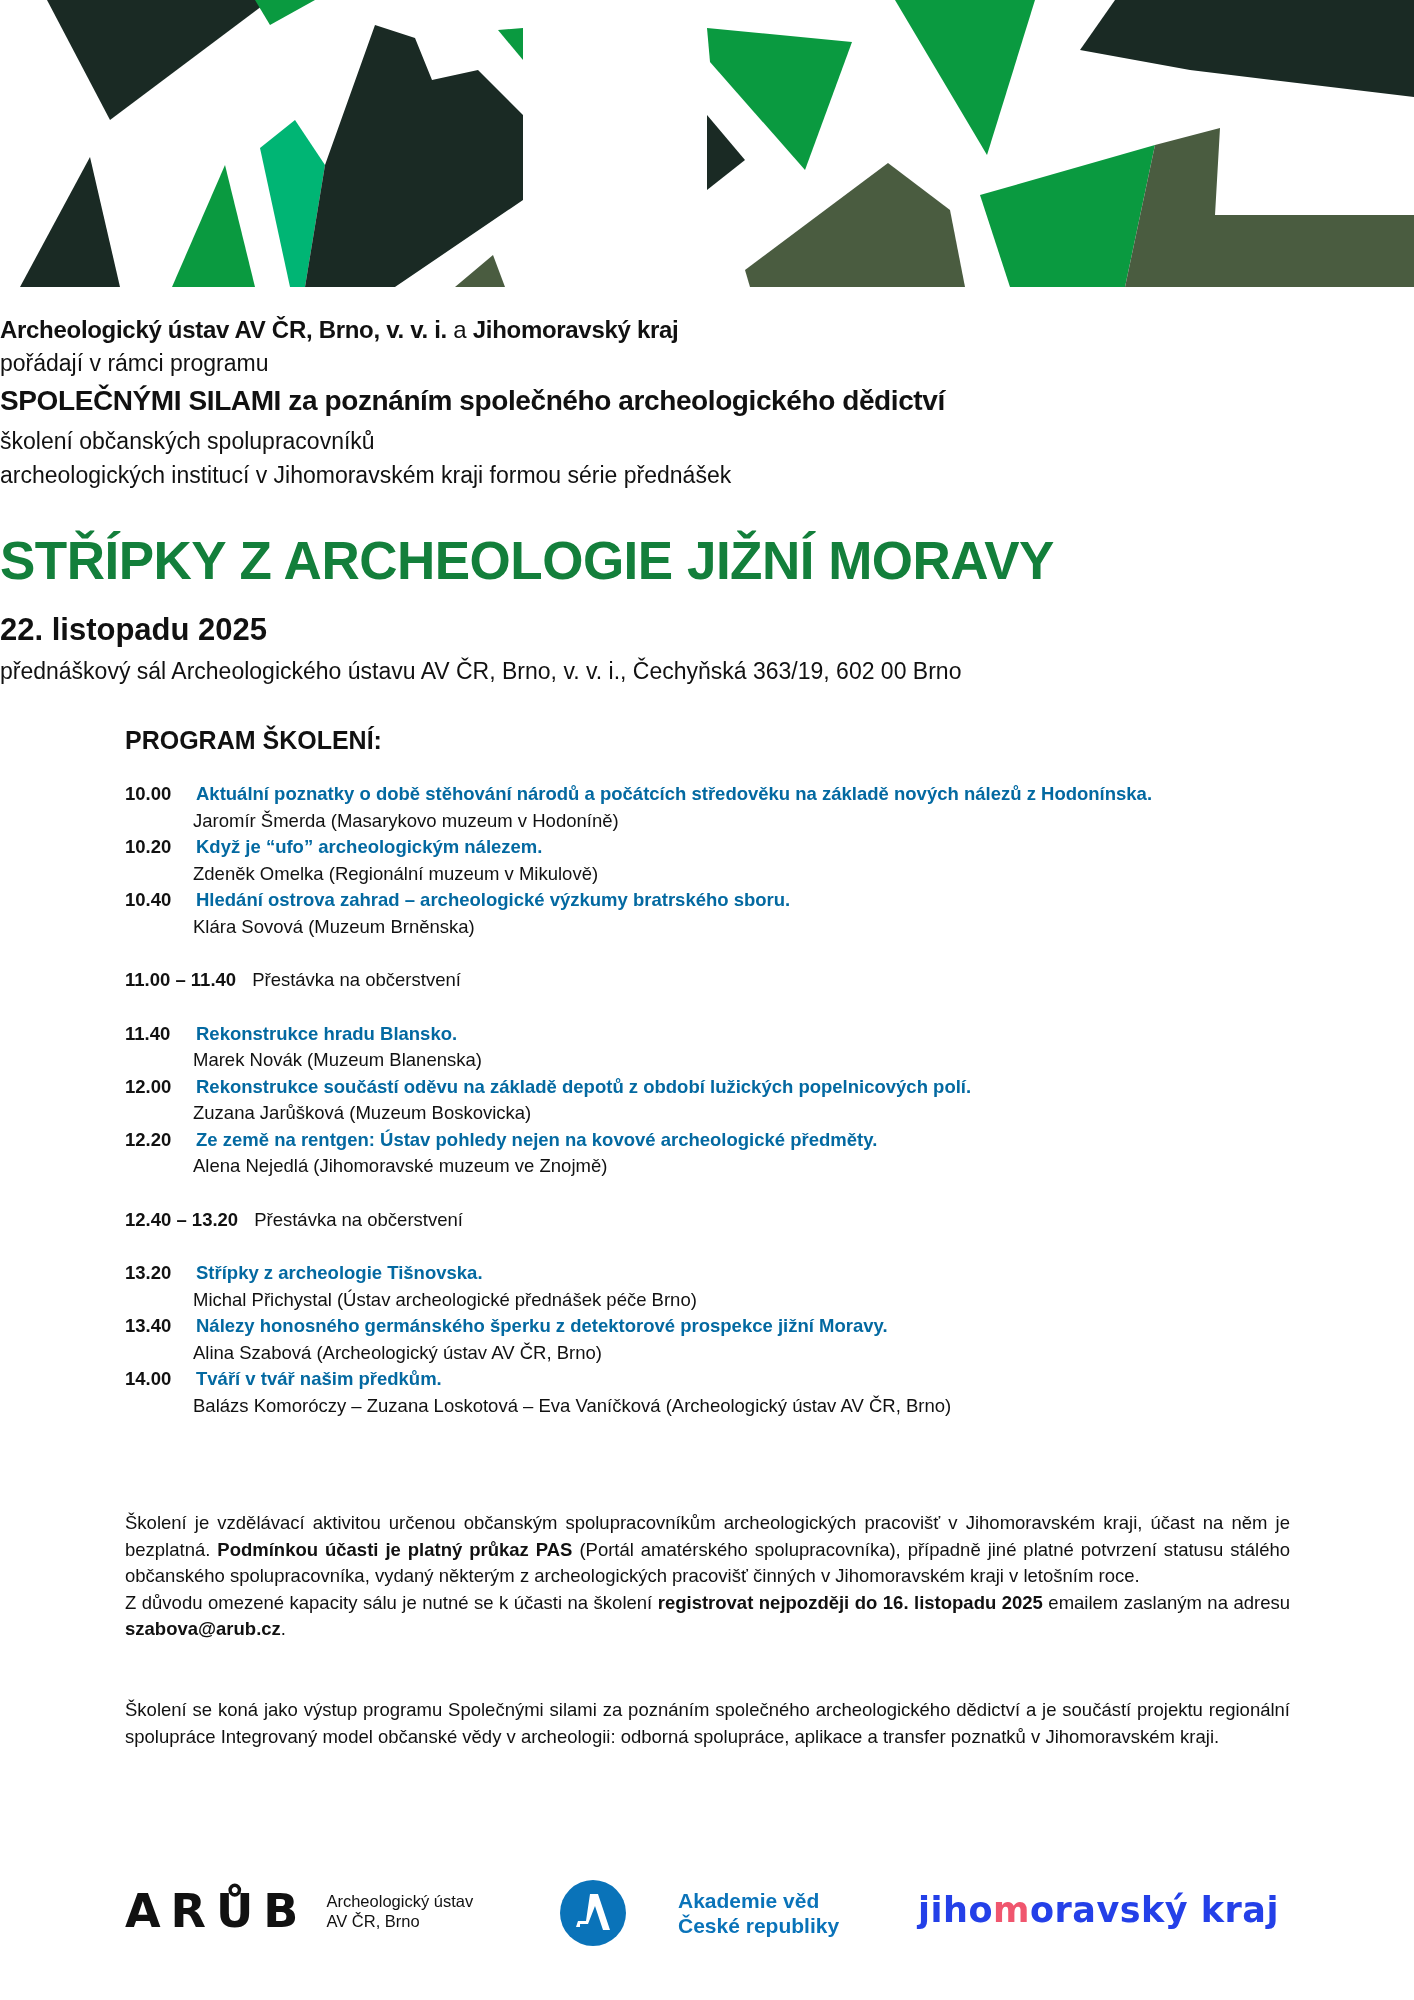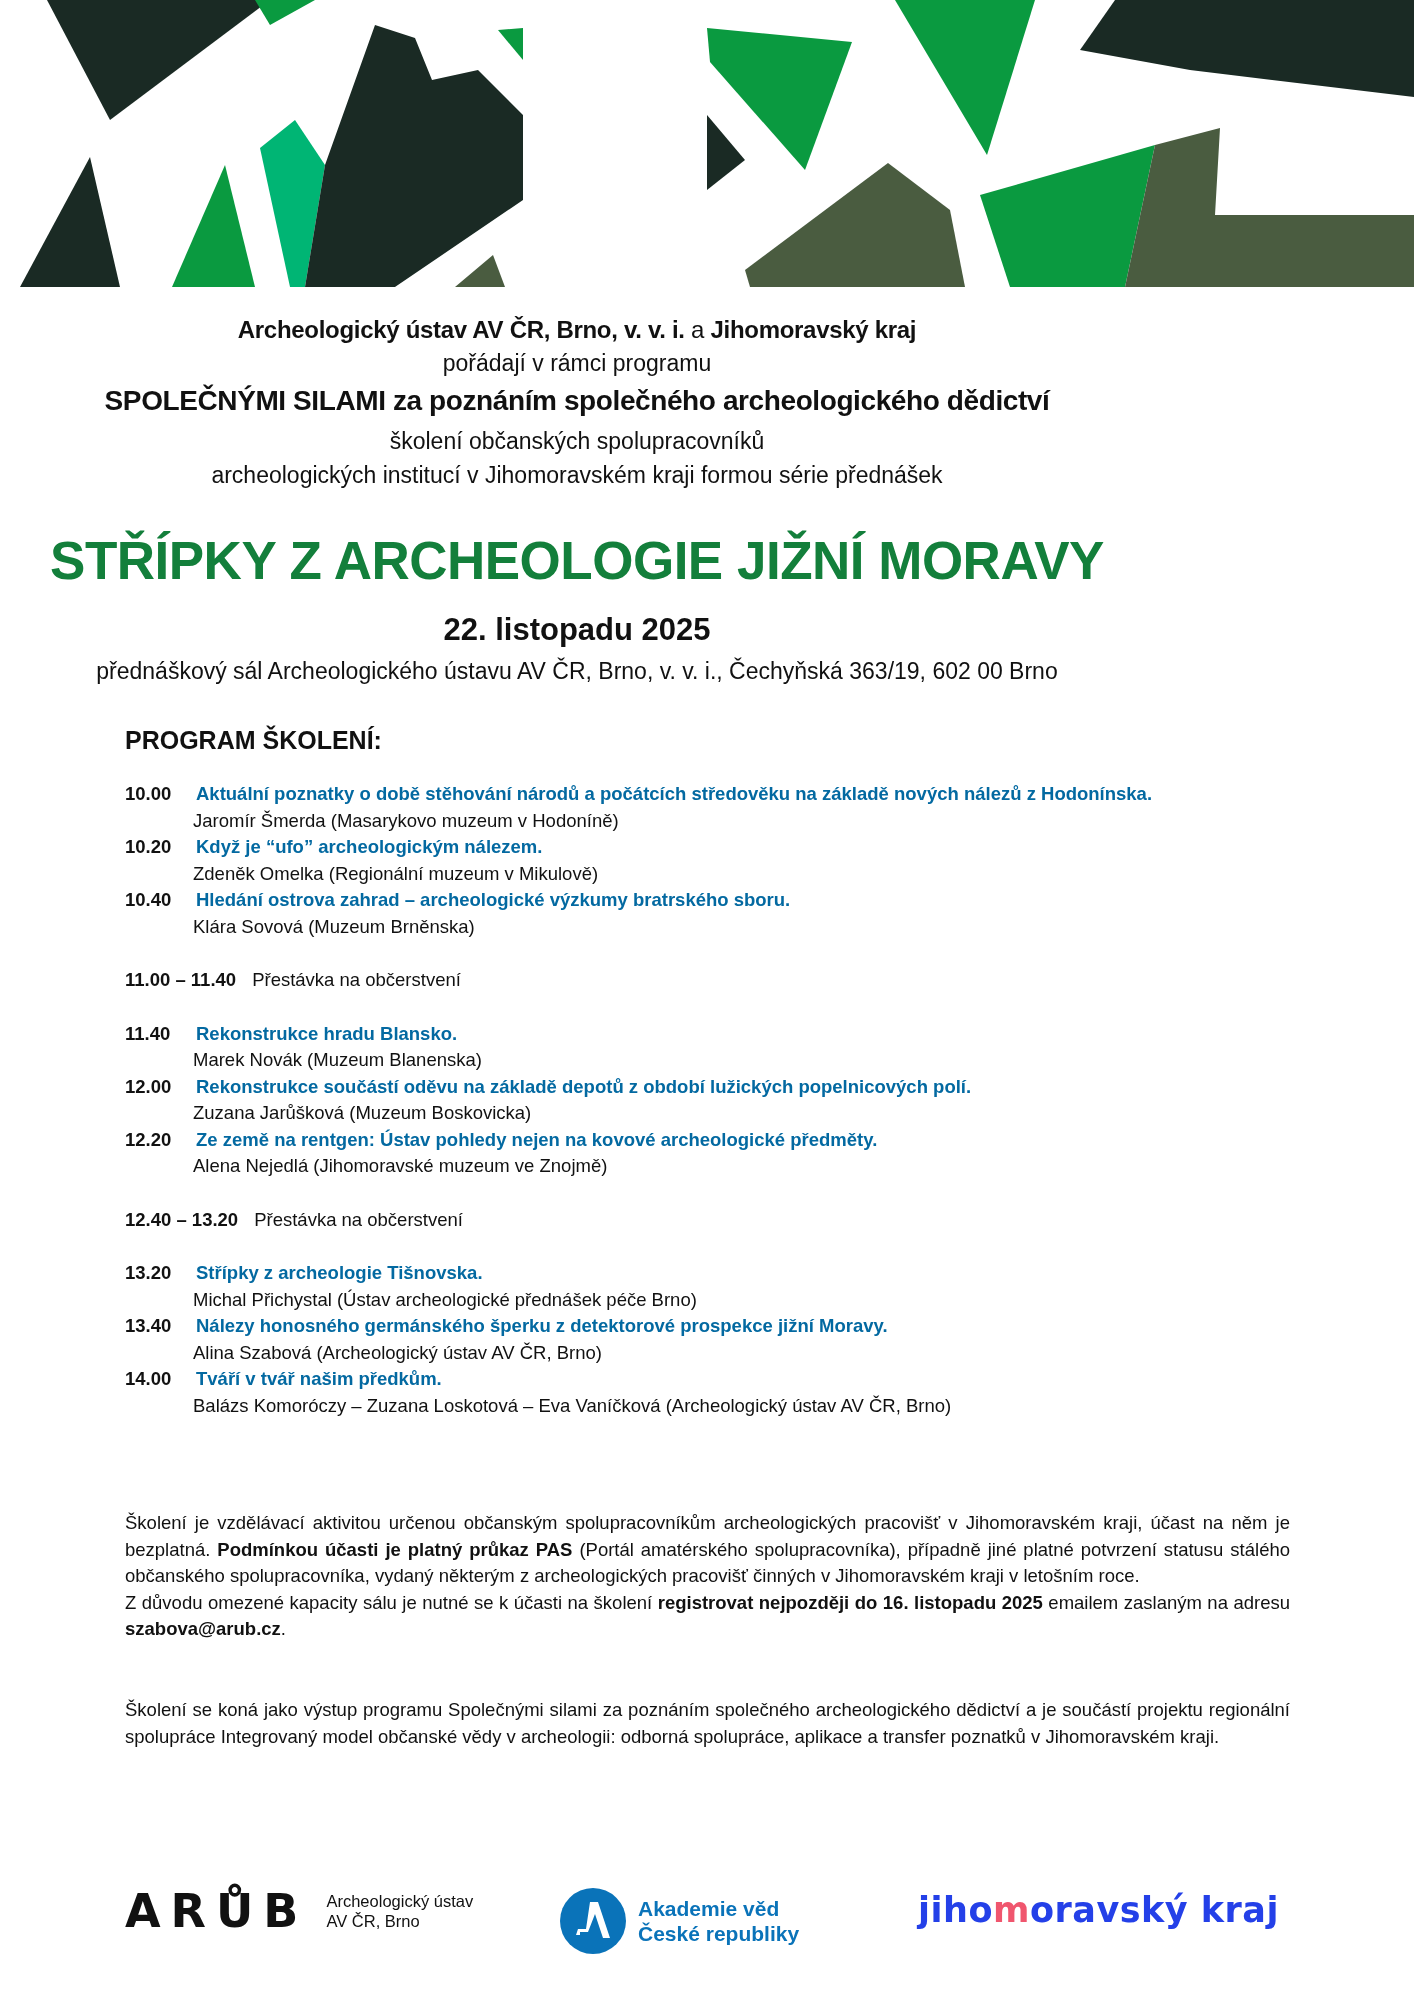--- a/index.html
+++ b/index.html
@@ -1,19 +1,19 @@
 <!DOCTYPE html>
 <html><head>
 <meta charset="utf-8">
 <style>
   html, body { margin: 0; padding: 0; background: #ffffff; }
   body { width: 1414px; height: 2000px; position: relative; overflow: hidden; font-family: "Liberation Sans", sans-serif; color: #111; }
   .banner { position: absolute; left: 0; top: 0; width: 1414px; height: 287px; overflow: hidden; }
   .banner svg { display: block; }
-  .center { position: absolute; left: 0; width: 1154px; text-align: center; }
+  .center { position: absolute; left: 0; width: 1154px; }
   .org-line { top: 316px; font-size: 24px; font-weight: bold; letter-spacing: -0.3px; }
   .org-line .conj { font-weight: normal; }
   .sub1 { top: 350px; font-size: 23px; }
   .program-title { top: 385px; font-size: 28px; font-weight: bold; letter-spacing: -0.4px; }
   .sub2 { top: 428px; font-size: 23px; }
   .sub3 { top: 462px; font-size: 23px; }
   .event-title { top: 530px; font-size: 53px; font-weight: bold; color: #137f3b; letter-spacing: -0.5px; }
   .event-date { top: 612px; font-size: 31px; font-weight: bold; }
   .venue { top: 658px; font-size: 23px; }
   .schedule { position: absolute; left: 125px; top: 726px; width: 1180px; }
@@ -27,21 +27,21 @@
   .break .time { font-weight: bold; margin-right: 16px; }
   .info { position: absolute; left: 125px; width: 1165px; font-size: 18.5px; line-height: 26.5px; text-align: justify; }
   .info1 { top: 1510px; }
   .info2 { top: 1697px; }
   .info p { margin: 0; }
   .info b { font-weight: bold; }
   .logos { position: absolute; left: 0; top: 1870px; width: 1414px; height: 90px; }
   .logo-arub { position: absolute; left: 125px; top: 14px; display: flex; align-items: center; }
   .logo-arub .mark { font-size: 46px; font-weight: bold; letter-spacing: 10px; font-family: "DejaVu Sans", sans-serif; }
   .logo-arub .txt { margin-left: 18px; font-size: 16.5px; line-height: 20px; }
-  .logo-avcr { position: absolute; left: 560px; top: 18px; display: flex; align-items: center; }
+  .logo-avcr { position: absolute; left: 560px; top: 10px; display: flex; align-items: center; gap: 40px; }
   .logo-avcr .circle { width: 66px; height: 66px; border-radius: 50%; background: #0a73b9; position: relative; }
   .logo-avcr .txt { margin-left: 12px; font-size: 21px; line-height: 25px; color: #0a73b9; font-weight: bold; }
   .logo-jmk { position: absolute; left: 918px; top: 20px; font-size: 35px; font-weight: bold; color: #2440e8; font-family: "DejaVu Sans", sans-serif; letter-spacing: 0.5px; }
   .logo-jmk .m { color: #f0566e; }
 </style>
 </head>
 <body>
 
 <div class="banner">
   <svg width="1414" height="287" viewBox="0 0 1414 287">

